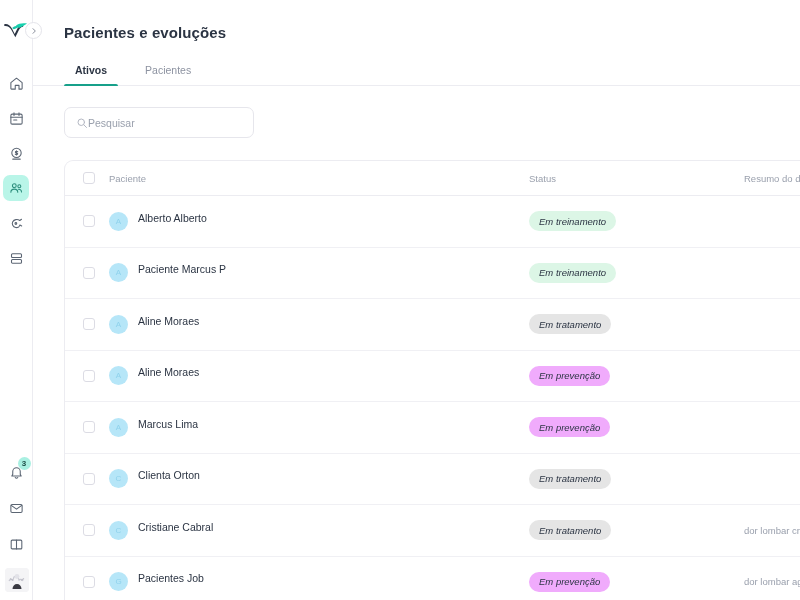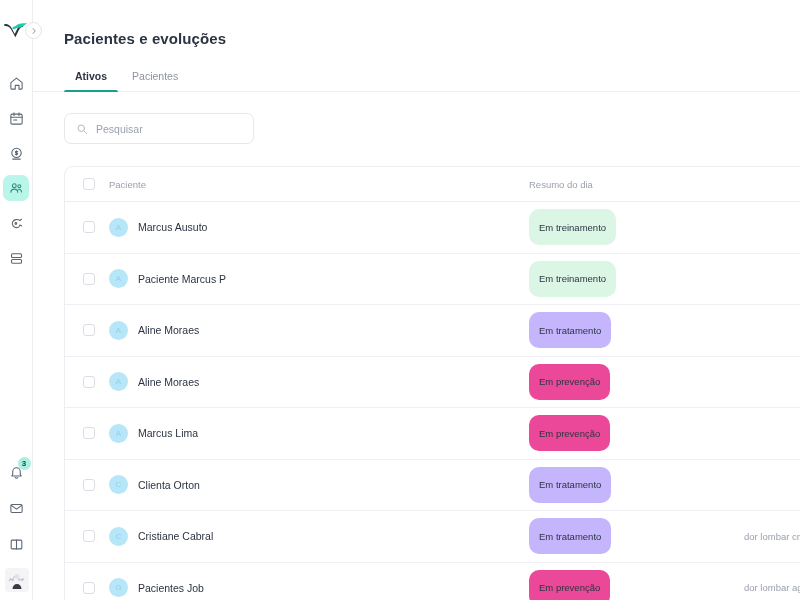--- a/index.html
+++ b/index.html
@@ -65,46 +65,46 @@
     width: 17px; height: 17px; border-radius: 50%;
     background: #ffffff; border: 1px solid #e4e4ea;
     display: flex; align-items: center; justify-content: center;
     color: #8a8f9c; z-index: 20;
   }
 
   
   .main { flex: 1; height: 600px; position: relative; background: #ffffff; overflow: hidden; }
   .page-title {
     font-size: 15px; font-weight: 600; color: #2b3443;
-    padding: 24px 0 0 31px; letter-spacing: .1px; margin-top: 6px;
+    padding: 24px 0 0 31px; letter-spacing: .1px;
   }
 
   .tabs {
     margin-top: 17px; padding-left: 31px;
-    display: flex; gap: 3px;
+    display: flex; gap: 16px;
     border-bottom: 1px solid #ececf1;
     position: relative;
   }
   .tab {
     font-size: 10.5px; color: #8d93a1;
     padding: 6px 11px 9px 11px;
     position: relative;
   }
   .tab.active { color: #2b3443; font-weight: 600; }
   .tab.active::after {
     content: ""; position: absolute; left: 0; right: 0; bottom: -1px;
     height: 2px; background: #17a08a; border-radius: 2px 2px 0 0;
   }
 
   .search-row { padding: 21px 0 0 31px; }
   .search-box {
     width: 190px; height: 31px;
     border: 1px solid #e6e6ec; border-radius: 7px;
     background: #fff;
-    display: flex; align-items: center; gap: 8px;
+    display: flex; align-items: center; 
     padding: 0 11px;
   }
   .search-box svg { flex: 0 0 auto; color: #b4b8c3; }
   .search-input {
     border: 0; outline: 0; font-size: 10.5px; color: #5c6473;
     font-family: "Liberation Sans", sans-serif;
     width: 100%; background: transparent;
   }
   .search-input::placeholder { color: #9aa0ad; }
 
@@ -126,46 +126,46 @@
   }
   .t-head {
     height: 35px;
     border-bottom: 1px solid #ececf1;
   }
   .c-check { flex: 0 0 26px; display: flex; align-items: center; }
   .checkbox {
     width: 12px; height: 12px;
     border: 1px solid #dcdce4; border-radius: 3px; background: #fff;
   }
-  .c-name { flex: 0 0 420px; display: flex; align-items: center; gap: 10px; }
+  .c-name { flex: 0 0 420px; display: flex; align-items: flex-start; gap: 10px; }
   .c-status { flex: 0 0 215px; display: flex; align-items: center; }
   .c-resumo { flex: 1; display: flex; align-items: center; overflow: hidden; }
 
   .th {
     font-size: 9.5px; color: #9aa0ad; font-weight: 400;
   }
 
   .avatar {
     width: 19px; height: 19px; border-radius: 50%;
     background: #b6e6f8;
     display: flex; align-items: center; justify-content: center;
     font-size: 8px; color: #8fd2ec; font-weight: 500;
     flex: 0 0 19px;
   }
   .pname { font-size: 10.5px; color: #2b3443; }
 
   .badge-status {
     display: inline-flex; align-items: center;
-    height: 36px; padding: 0 10px;
+    height: 20px; padding: 0 10px;
     border-radius: 10px;
-    font-size: 9.5px; white-space: nowrap;
+    font-size: 9.5px; white-space: nowrap; font-style: italic;
   }
   .st-treinamento { background: #dcf6e6; color: #2b3443; }
-  .st-tratamento  { background: #c4b5fd; color: #2b3443; }
-  .st-prevencao   { background: #ec4899; color: #2b3443; }
+  .st-tratamento  { background: #e5e5e5; color: #2b3443; }
+  .st-prevencao   { background: #f0abfc; color: #2b3443; }
 
   .resumo {
     font-size: 9.5px; color: #9aa0ad;
     white-space: nowrap;
   }
 </style>
 </head>
 <body>
 
 <div class="app">
@@ -281,32 +281,35 @@
 
     <div class="table-card">
 
       <div class="t-row t-head">
         <div class="c-check">
           <span class="checkbox"></span>
         </div>
         <div class="c-name">
           <span class="th">Paciente</span>
         </div>
+        <div class="c-status">
+          <span class="th">Status</span>
+        </div>
         <div class="c-resumo">
           <span class="th">Resumo do dia</span>
         </div>
       </div>
 
       <div class="t-row">
         <div class="c-check">
             <span class="checkbox"></span>
           </div>
         <div class="c-name">
           <span class="avatar">A</span>
-          <span class="pname">Marcus Ausuto</span>
+          <span class="pname">Alberto Alberto</span>
         </div>
         <div class="c-status">
           <span class="badge-status st-treinamento">Em treinamento</span>
         </div>
         <div class="c-resumo">
           <span class="resumo"></span>
         </div>
       </div>
 
       <div class="t-row">

